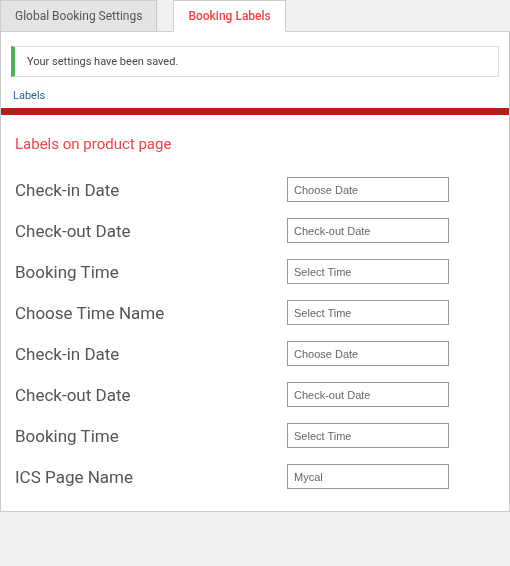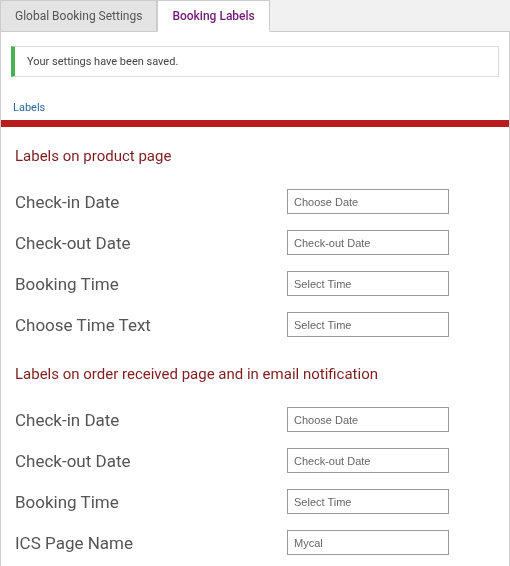--- a/index.html
+++ b/index.html
@@ -15,56 +15,56 @@
     border-bottom: 1px solid #ccc;
     background: #f1f1f1;
   }
   .tab {
     padding: 8px 14px;
     font-size: 12px;
     color: #555;
     border: 1px solid #ccc;
     border-bottom: none;
     background: #e4e4e4;
-    margin-right: 0;
+    margin-right: 16px;
     cursor: pointer;
   }
   .tab.active {
     background: #fff;
     border-bottom: 1px solid #fff;
     margin-bottom: -1px;
     font-weight: 500;
-    color: #701a75;
+    color: #ef4444;
   }
   .content {
     background: #fff;
     padding: 10px 0 14px 0;
     border: 1px solid #ccc;
     border-top: none;
   }
   .notice {
-    margin: 4px 10px 18px 10px;
+    margin: 4px 10px 6px 10px;
     padding: 8px 12px;
     border: 1px solid #ddd;
     border-left: 4px solid #46b450;
     background: #fff;
     font-size: 11px;
     color: #444;
   }
   .panel-header {
     padding: 6px 12px 6px 12px;
     font-size: 11px;
     color: #2a6496;
     border-bottom: 7px solid #b91c1c;
   }
   .inner { padding: 0 14px; }
   h3.section {
     font-size: 15px;
     font-weight: 400;
-    color: #7f1d1d;
+    color: #ef4444;
     margin: 20px 0 16px 0;
   }
   table.form { width: 100%; border-collapse: collapse; }
   table.form td { padding: 8px 0; vertical-align: middle; }
   table.form td.label {
     width: 272px;
     font-size: 17px;
     color: #555;
   }
   input.text {
@@ -102,27 +102,26 @@
       </tr>
       <tr>
         <td class="label">Check-out Date</td>
         <td><input class="text" type="text" value="Check-out Date" style=""></td>
       </tr>
       <tr>
         <td class="label">Booking Time</td>
         <td><input class="text" type="text" value="Select Time" style=""></td>
       </tr>
       <tr>
-        <td class="label">Choose Time Text</td>
+        <td class="label">Choose Time Name</td>
         <td><input class="text" type="text" value="Select Time" style=""></td>
       </tr>
     </tbody>
       </table>
 
-    <h3 class="section">Labels on order received page and in email notification</h3>
     <table class="form">
       <tbody>
           <tr>
         <td class="label">Check-in Date</td>
         <td><input class="text" type="text" value="Choose Date" style=""></td>
       </tr>
       <tr>
         <td class="label">Check-out Date</td>
         <td><input class="text" type="text" value="Check-out Date" style=""></td>
       </tr>

